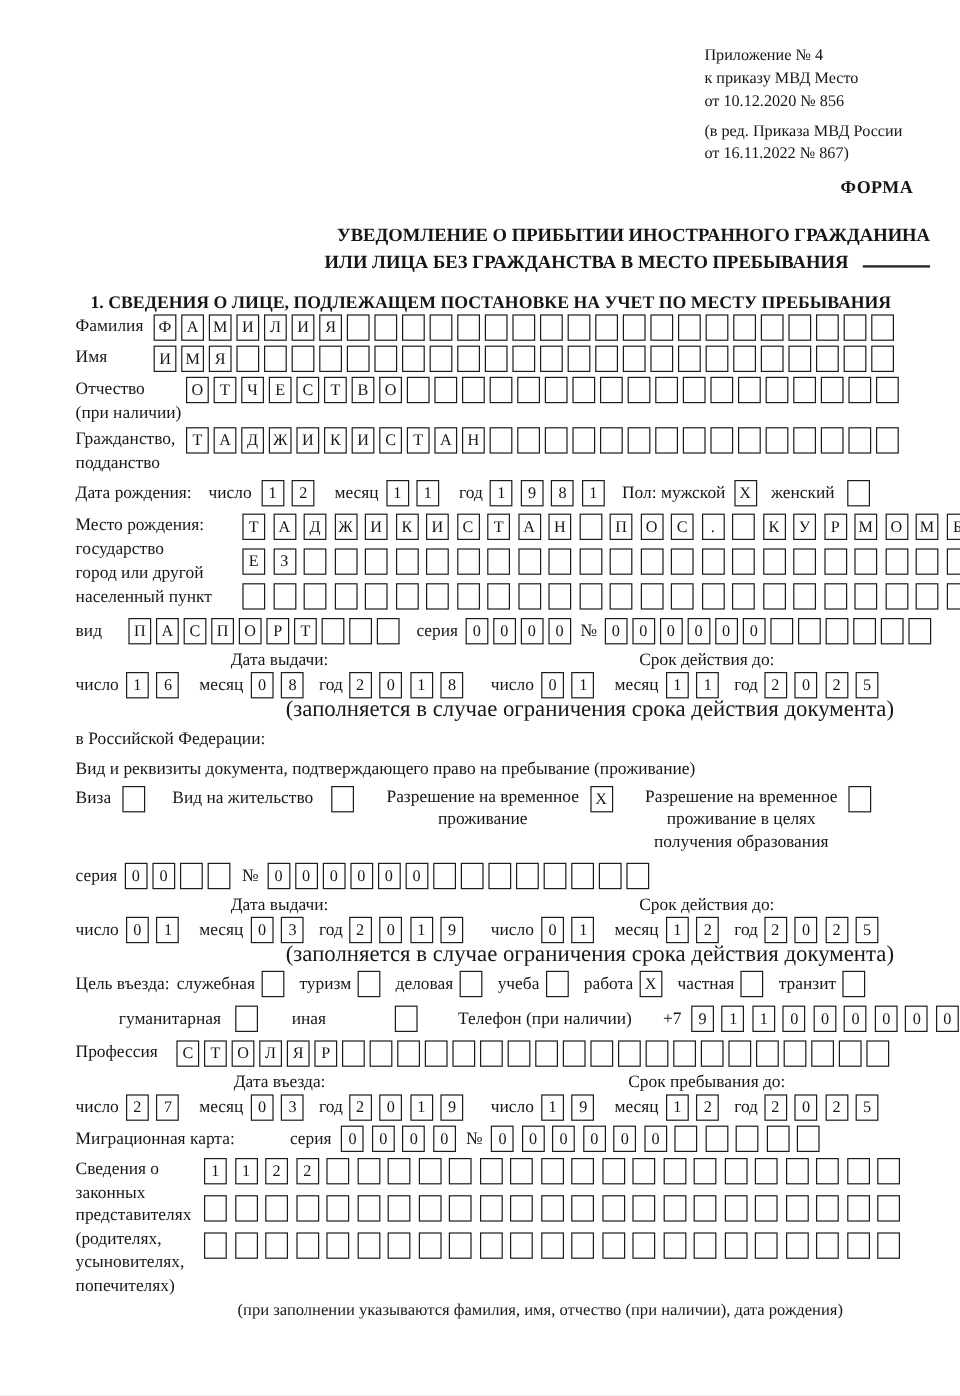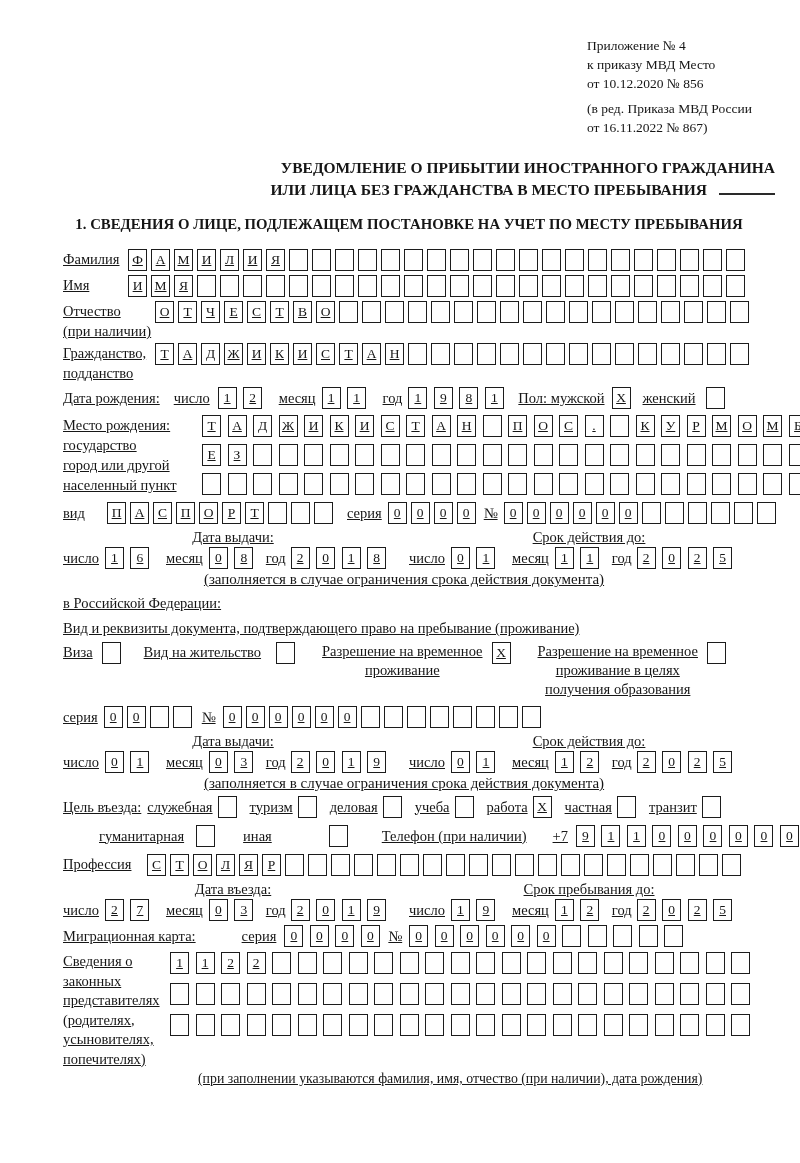--- a/index.html
+++ b/index.html
@@ -10,21 +10,21 @@
     position:relative;overflow:hidden;margin:0 auto;
   }
   
   .header-note{margin-left:auto;width:188px;font-size:13.5px;line-height:19px;}
   .amend{margin-top:6px;}
   .forma{text-align:right;padding-right:14px;font-weight:bold;font-size:15px;margin-top:12px;letter-spacing:.4px;}
   .title{text-align:right;font-weight:bold;font-size:15.5px;line-height:22px;margin-top:20px;margin-left:-20px;}
   .blank-line{display:inline-block;width:56px;border-bottom:2px solid #2a2a2a;height:12px;margin-left:12px;}
   .section-heading{text-align:center;font-weight:bold;font-size:14.8px;margin-top:15px;margin-left:-20px;}
   
-  .form{margin-top:16px;font-size:14.5px;text-decoration:underline;}
+  .form{margin-top:0;font-size:14.5px;}
   .row{display:flex;align-items:flex-start;margin-bottom:4px;}
   .rowc{align-items:center;}
   .lbl{line-height:21px;flex:none;}
   .w65{width:65px;} .w92{width:92px;} .w107{width:107px;}
   .lblcol{display:flex;flex-direction:column;line-height:20px;flex:none;}
   .cells{display:flex;flex:none;}
   .cell{
     width:17px;height:20px;border:1.5px solid #1c1c1c;margin-right:4px;
     display:flex;align-items:center;justify-content:center;
     font-size:13.5px;line-height:1;flex:none;background:#fff;
@@ -33,21 +33,21 @@
   .boxrows .cells{margin-bottom:7px;}
   .legal .cells{margin-bottom:9px;}
   .doc-heading{text-align:center;font-weight:bold;font-size:14.5px;margin:2px 0 5px 0;}
   .ml{margin-left:10px;margin-right:6px;}
   .mr6{margin-right:6px;}
   .dates-header{display:flex;font-size:14.5px;line-height:19px;}
   .dh-left{width:340px;text-align:center;flex:none;}
   .dh-right{flex:1;text-align:center;}
   .dhalf{width:340px;display:flex;align-items:center;flex:none;}
   .dhalf.right{width:auto;margin-left:6px;}
-  .note-right{text-align:center;font-size:15px;line-height:18px;padding-right:30px;margin-bottom:4px;}
+  .note-right{text-align:right;font-size:19px;line-height:18px;padding-right:30px;margin-bottom:4px;}
   .intro{line-height:22px;margin-bottom:3px;}
   .opts{display:flex;align-items:flex-start;margin-bottom:7px;}
   .opt{display:flex;align-items:flex-start;margin-right:13px;}
   .opt .lbl{margin-right:9px;line-height:20px;}
   .optlines{display:flex;flex-direction:column;text-align:center;line-height:19px;margin-right:9px;}
   .goal{display:flex;align-items:center;margin-right:9px;}
   .goal .lbl{margin-right:5px;}
   .indent36{margin-left:36px;}
   .bottom-note{font-size:13.8px;padding-left:135px;margin-top:2px;}
 </style>
@@ -57,20 +57,21 @@
 <div class="page">
 
   <div class="header-note">
     <div>Приложение № 4</div>
     <div>к приказу МВД Место</div>
     <div>от 10.12.2020 № 856</div>
     <div class="amend">(в ред. Приказа МВД России</div>
     <div>от 16.11.2022 № 867)</div>
   </div>
 
+  <div class="forma">ФОРМА</div>
 
   <div class="title">
     <div>УВЕДОМЛЕНИЕ О ПРИБЫТИИ ИНОСТРАННОГО ГРАЖДАНИНА</div>
     <div><span>ИЛИ ЛИЦА БЕЗ ГРАЖДАНСТВА В МЕСТО ПРЕБЫВАНИЯ</span><span class="blank-line"></span></div>
   </div>
 
   <div class="section-heading">1. СВЕДЕНИЯ О ЛИЦЕ, ПОДЛЕЖАЩЕМ ПОСТАНОВКЕ НА УЧЕТ ПО МЕСТУ ПРЕБЫВАНИЯ</div>
 
   <div class="form">
 

